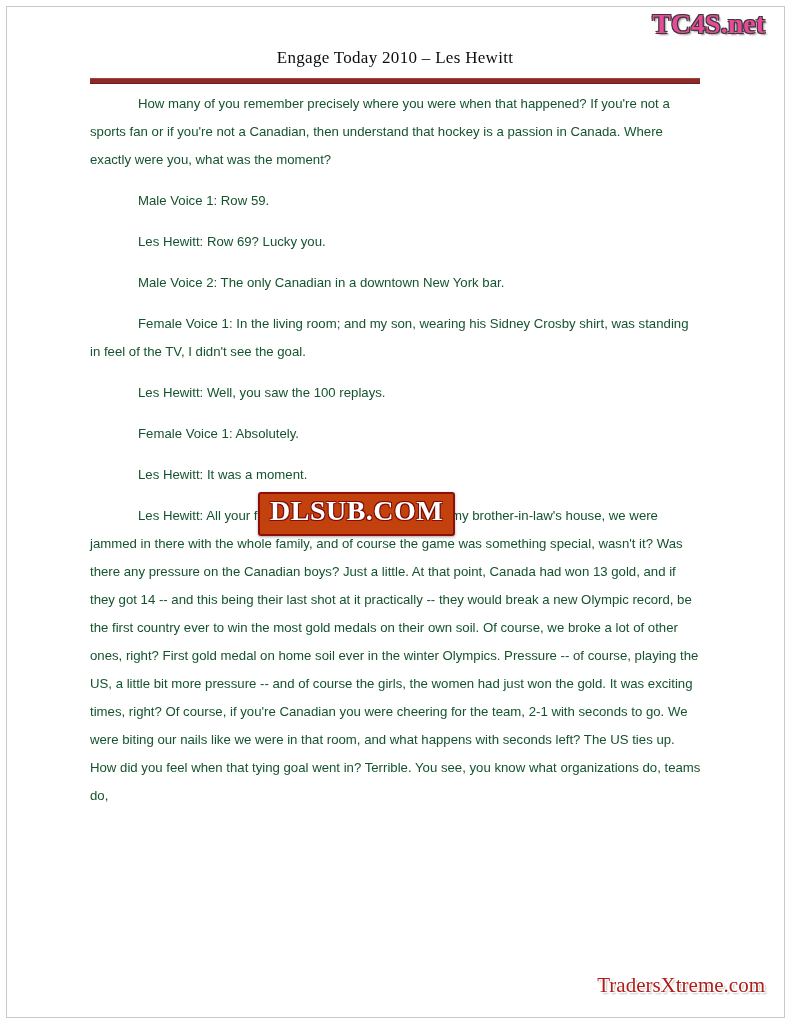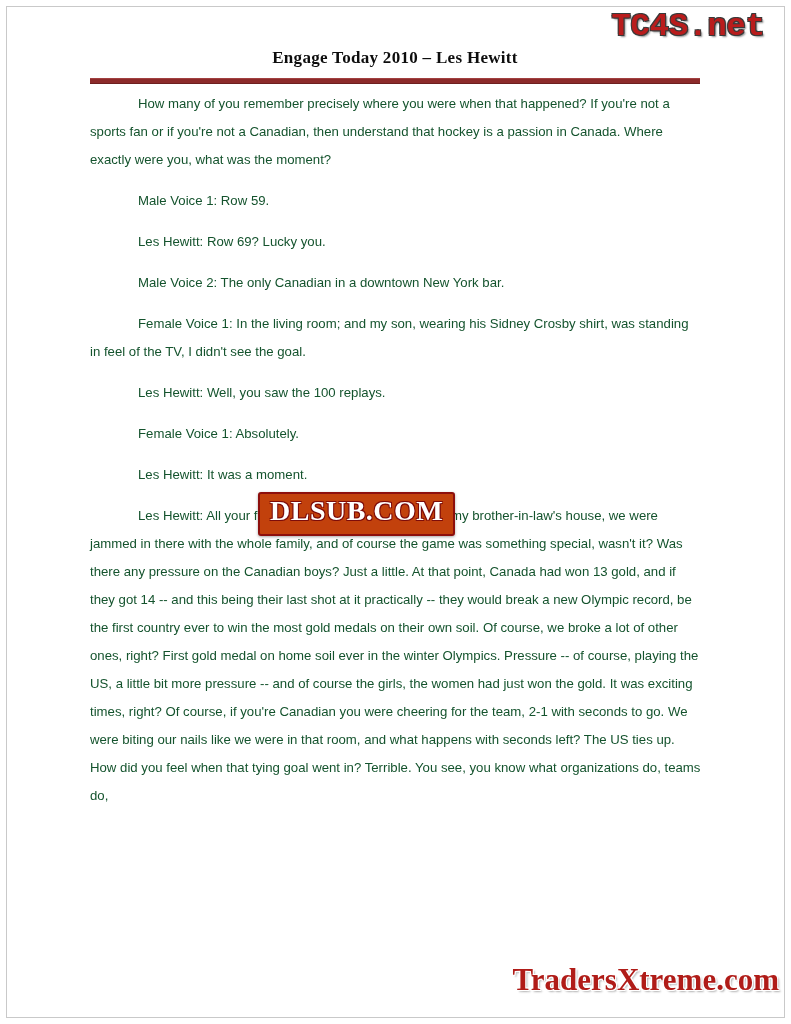--- a/index.html
+++ b/index.html
@@ -26,44 +26,44 @@
     border: 1px solid #c9c9c9;
     box-sizing: border-box;
     pointer-events: none;
   }
 
   
   .top-watermark {
     position: absolute;
     top: 8px;
     right: 26px;
-    font-family: Liberation Mono, monospace;
+    font-family: Liberation Serif, serif;
     font-weight: bold;
-    font-size: 32px;
+    font-size: 28px;
     letter-spacing: 0px;
-    color: #b91c1c;
+    color: #ec4899;
     text-shadow:
       -1px -1px 0 #3a3a3a,
        1px -1px 0 #3a3a3a,
       -1px  1px 0 #3a3a3a,
        1px  1px 0 #3a3a3a,
        2px  2px 2px rgba(0,0,0,0.45);
   }
 
   
   .doc-header {
     position: absolute;
     left: 90px;
     top: 48px;
     width: 610px;
     text-align: center;
   }
   .doc-title {
     font-family: "Liberation Serif", serif;
-    font-weight: bold;
+    font-weight: normal;
     font-size: 17px;
     color: #0d0d0d;
     letter-spacing: 0.3px;
   }
   .header-rule {
     margin-top: 10px;
     height: 4px;
     background: #8c2a2a;
     border-top: 1px solid #a24040;
     border-bottom: 1px solid #6d1f1f;
@@ -106,25 +106,25 @@
     text-shadow:
       -1px -1px 0 #7d0c0a,
        1px -1px 0 #7d0c0a,
       -1px  1px 0 #7d0c0a,
        1px  1px 0 #7d0c0a;
   }
 
   
   .bottom-brand {
     position: absolute;
-    right: 12px;
+    right: 26px;
     bottom: 26px;
     font-family: "Liberation Serif", serif;
-    font-weight: bold;
-    font-size: 31px;
+    font-weight: normal;
+    font-size: 21px;
     color: #b01c18;
     text-shadow:
       -1px -1px 0 #ffffff,
        1px -1px 0 #ffffff,
       -1px  1px 0 #ffffff,
        1px  1px 0 #ffffff,
        2px  2px 2px rgba(0,0,0,0.30);
   }
 </style>
 </head>

